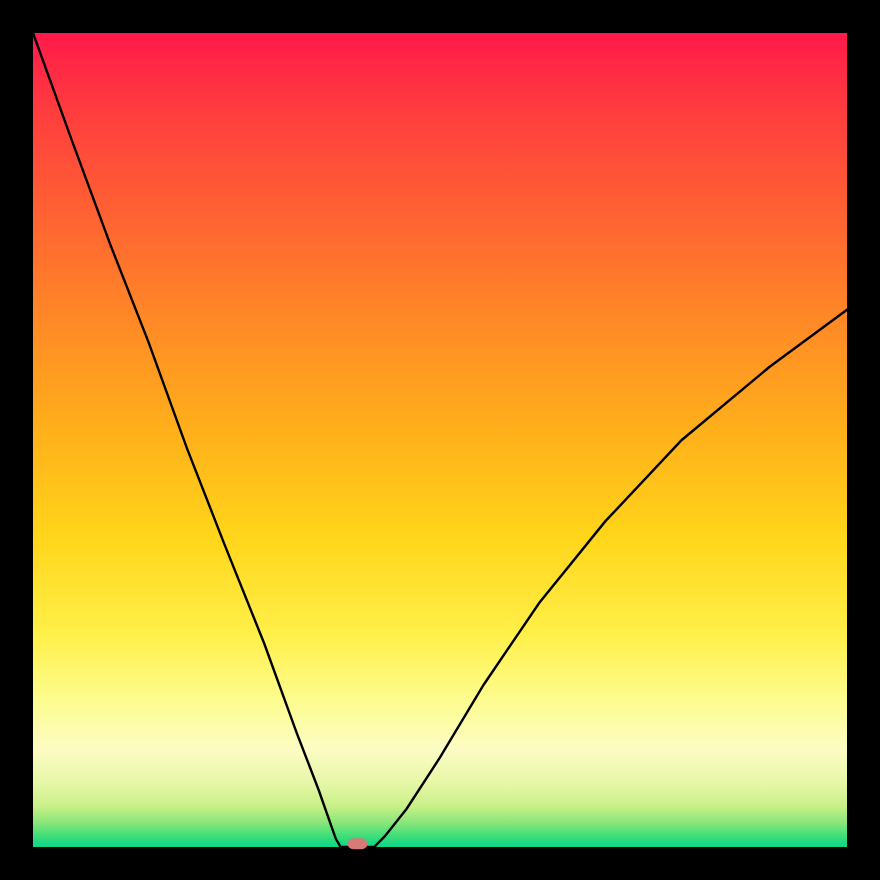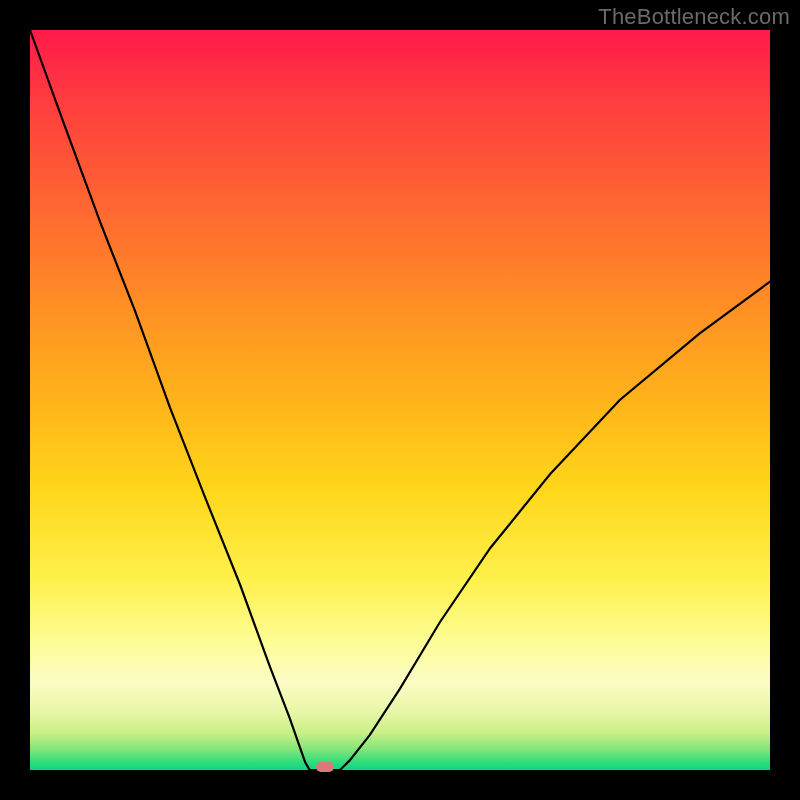--- a/index.html
+++ b/index.html
@@ -65,20 +65,19 @@
     width: 18px;
     height: 10px;
     border-radius: 5px;
     background: #d77a78;
   }
 </style>
 </head>
 <body>
 
 <div class="frame">
-  <div class="watermark">TheBottleneck.com</div>
   <div class="plot-area">
     <svg class="curve" viewBox="0 0 740 740" preserveAspectRatio="none">
       <path fill="none" stroke="#000" stroke-width="2.2" stroke-linecap="round" d="M0.0 0.0 L34.8 96.2 L70.3 192.4 L105.1 281.2 L139.9 377.4 L174.6 466.2 L210.2 555.0 L239.8 636.4 L259.7 688.2 L270.1 717.8 L275.3 732.6 L279.7 740.0 L279.7 740.0 L310.1 740.0 L310.1 740.0 L319.7 730.4 L339.7 705.2 L370.0 658.6 L410.0 592.0 L460.3 518.0 L520.2 444.0 L589.8 370.0 L669.7 303.4 L740.0 251.6"></path>
     </svg>
     <div class="marker" style="left:286.26px; top:732.04px;"></div>
   </div>
 </div>
 
 </body></html>

